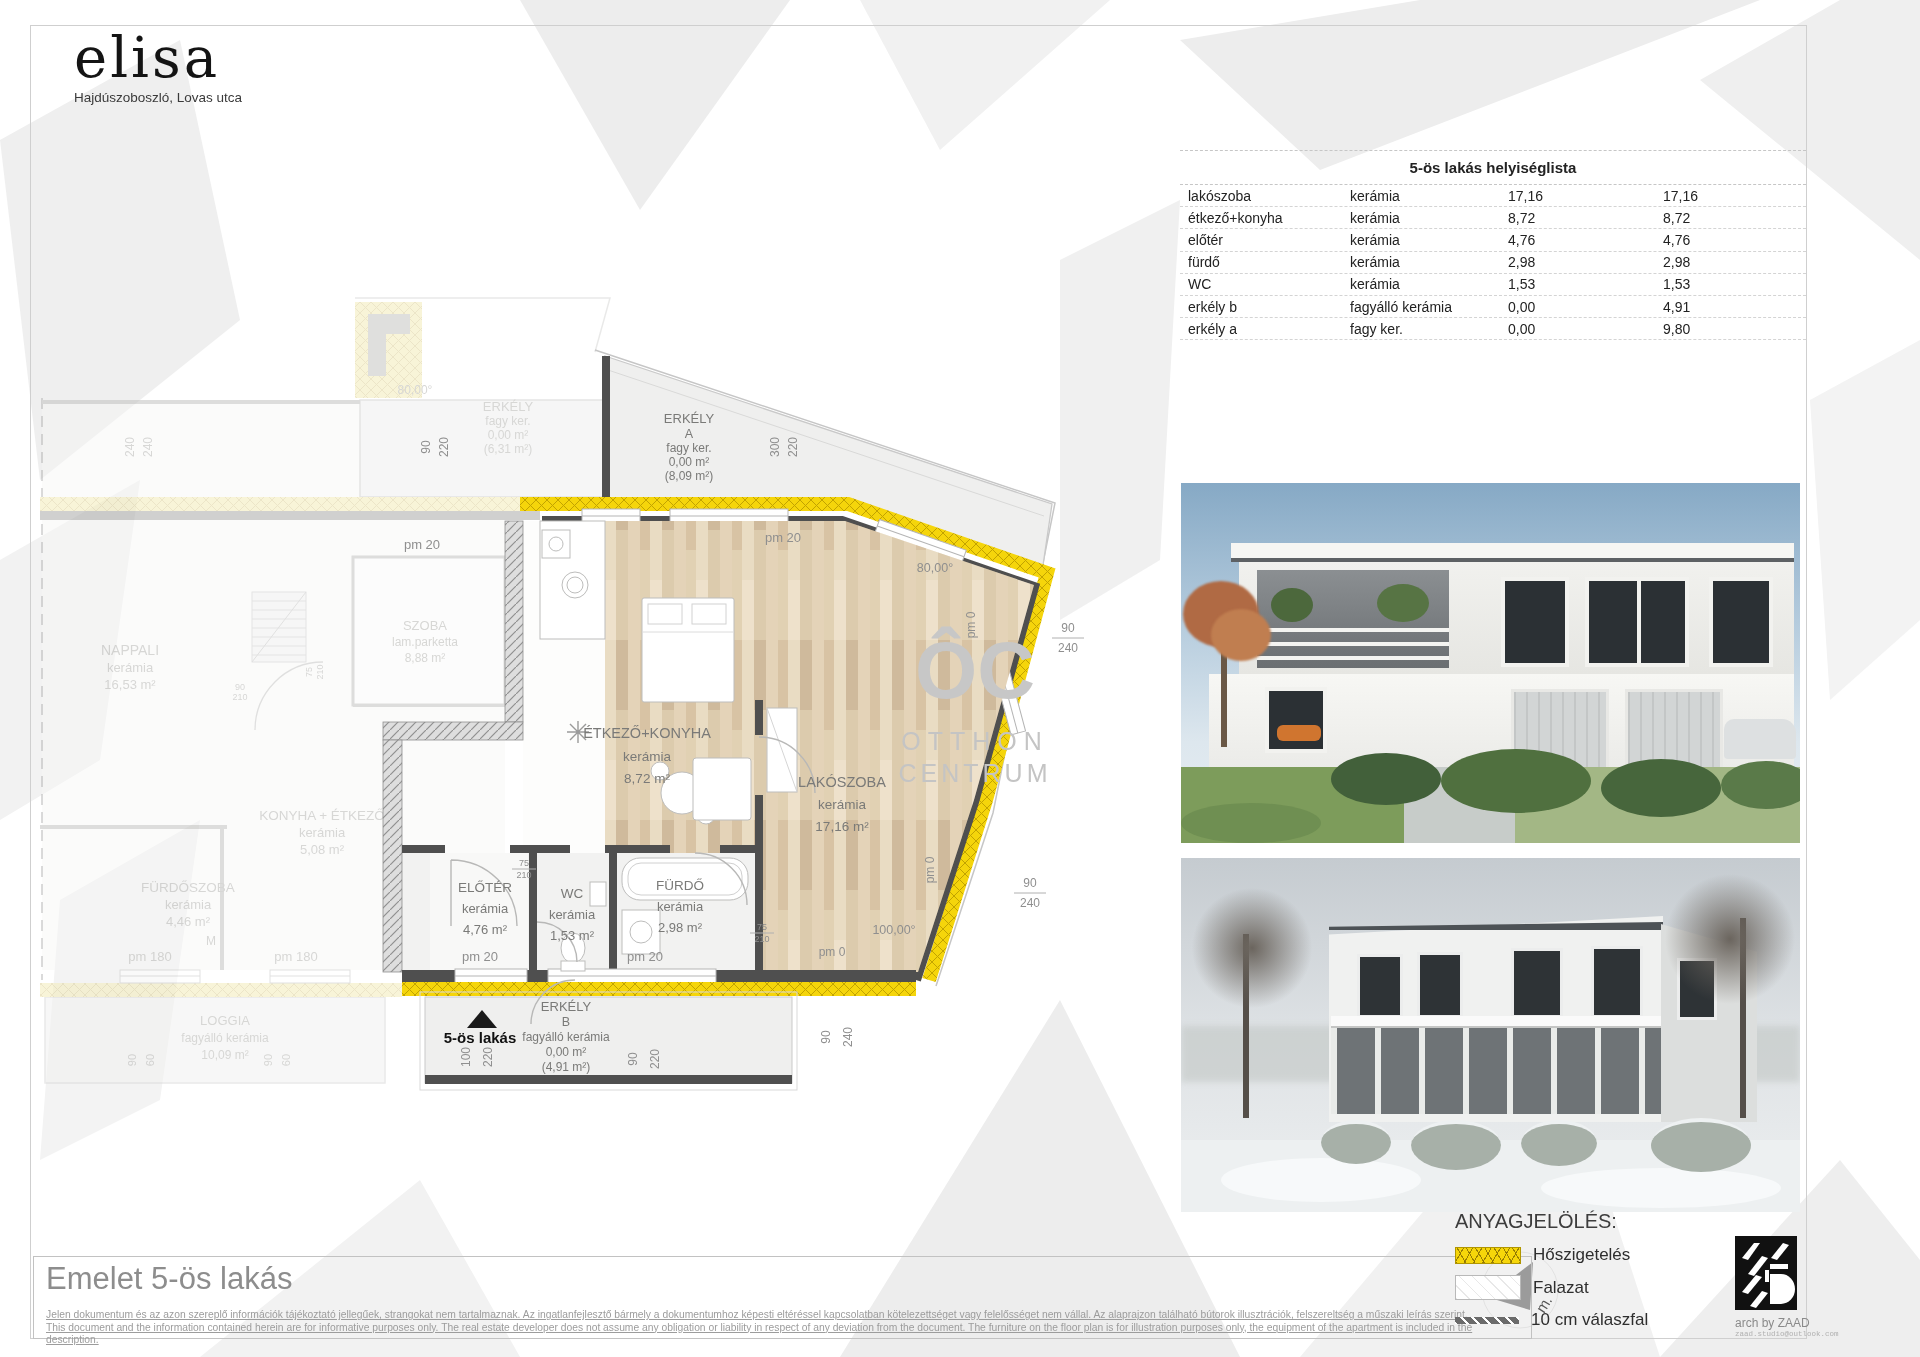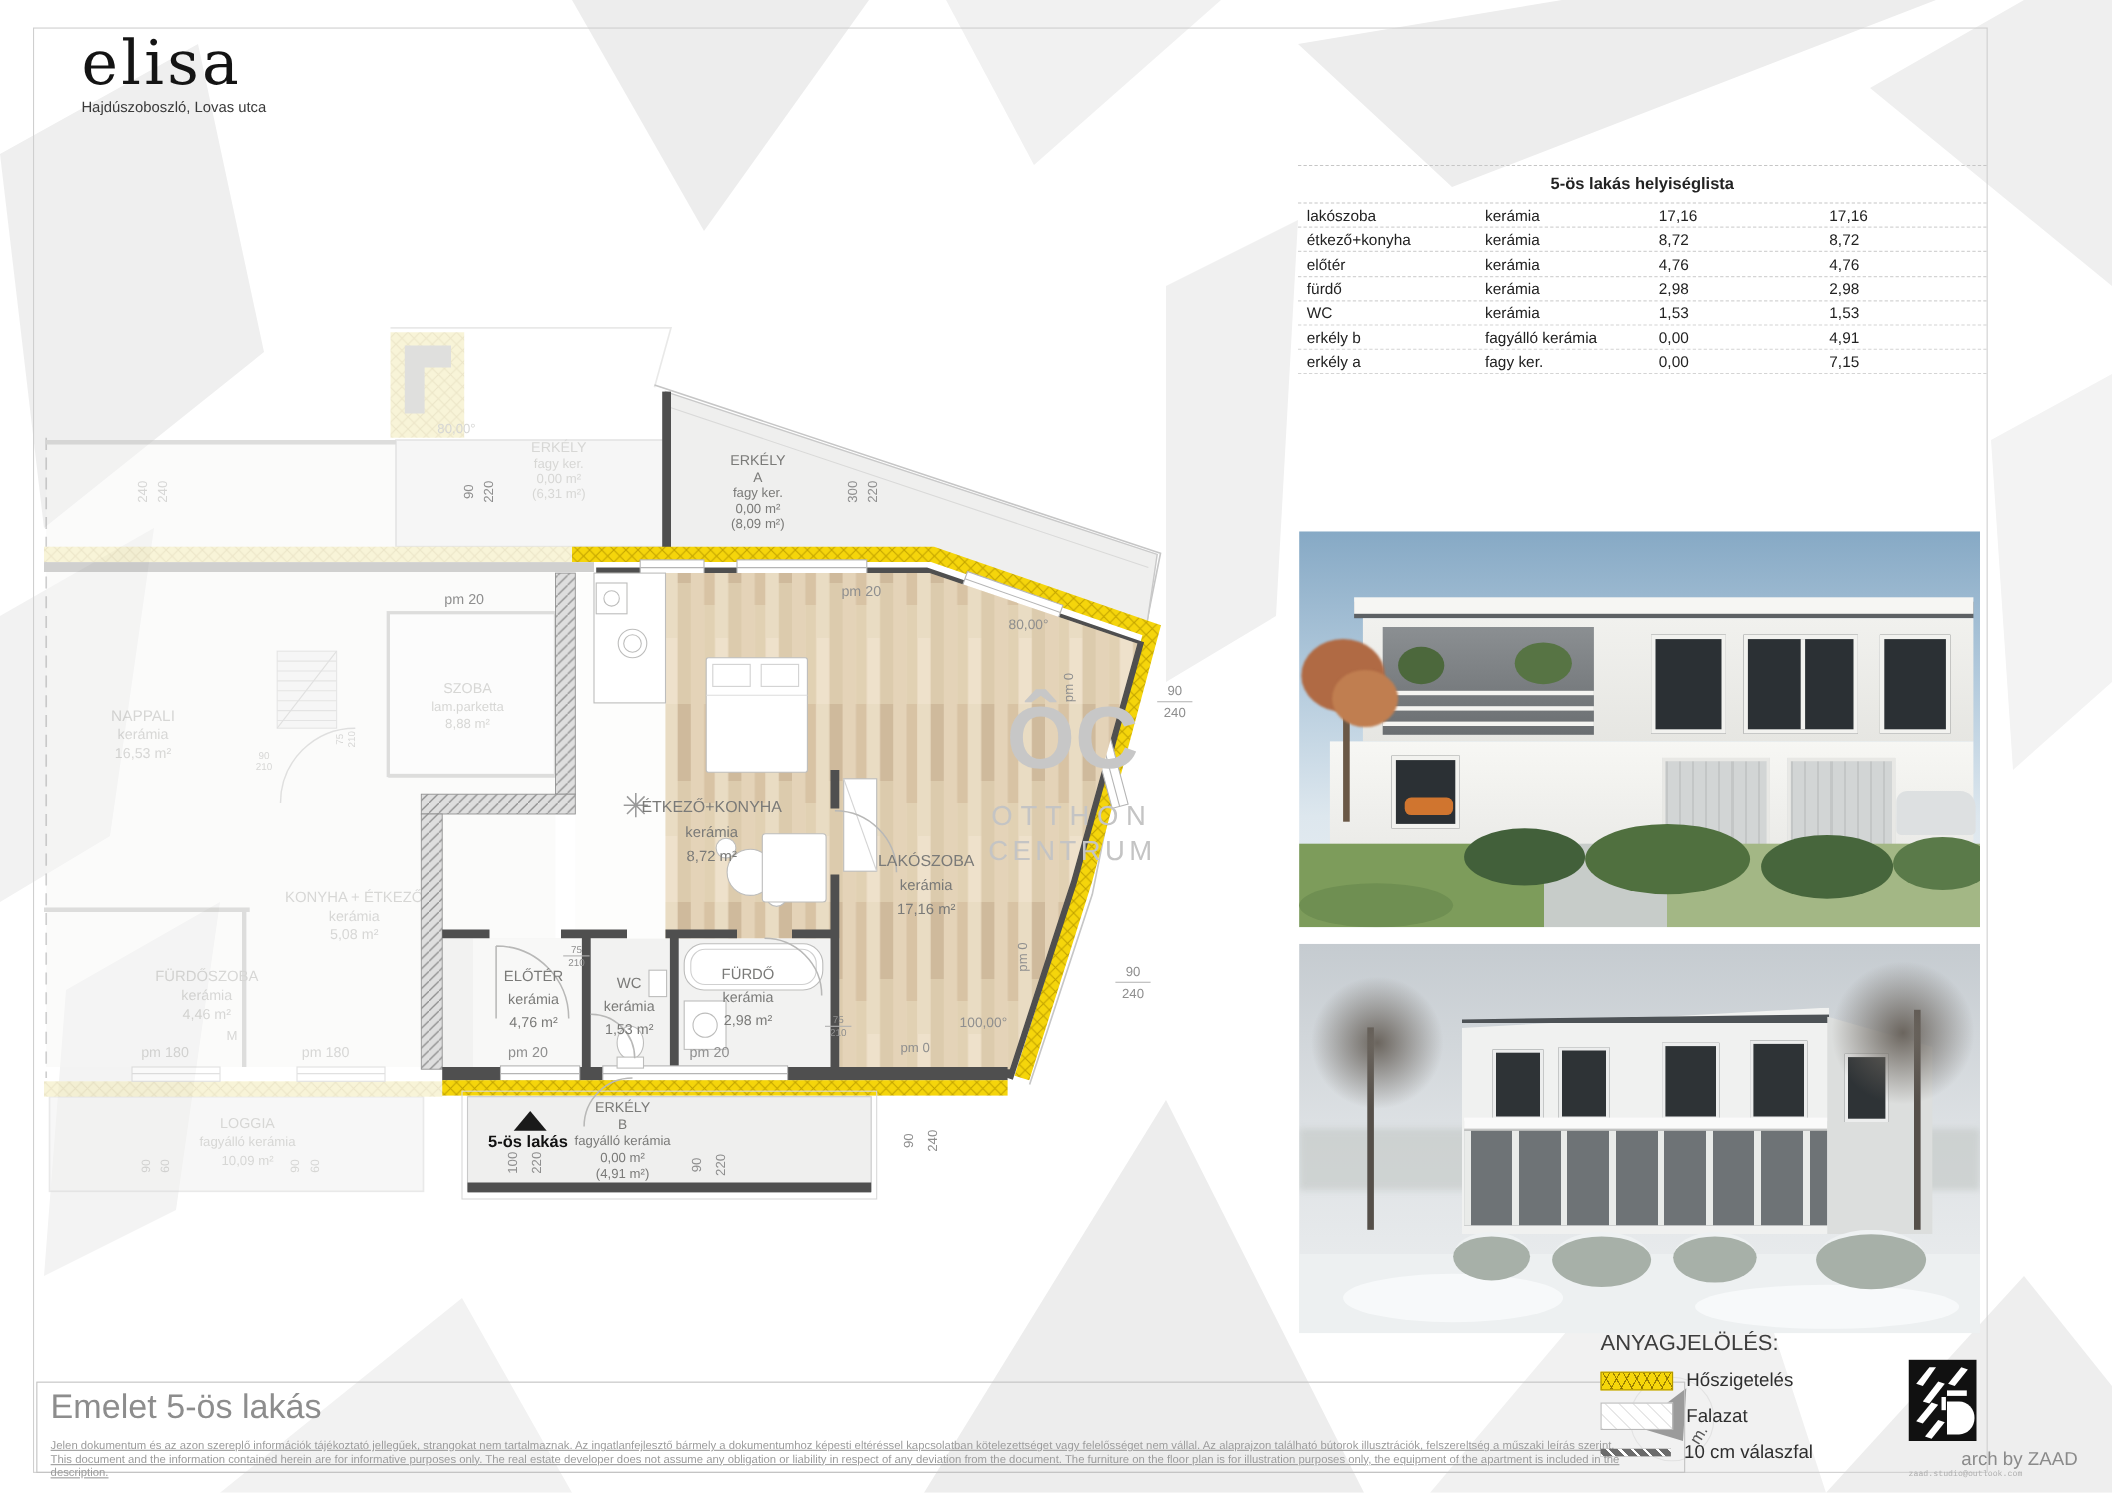--- a/index.html
+++ b/index.html
@@ -74,21 +74,21 @@
   .sw-yellow{height:15px;background:#f6d60a;border:1px solid #b19600;
     background-image:repeating-linear-gradient(60deg,rgba(130,105,0,.8) 0 1px,transparent 1px 8px),
                      repeating-linear-gradient(-60deg,rgba(130,105,0,.8) 0 1px,transparent 1px 8px);}
   .sw-white{height:23px;background:#fff;border:1px solid #b9b9b9;
     background-image:repeating-linear-gradient(45deg,rgba(0,0,0,.09) 0 1px,transparent 1px 9px);}
   .sw-dark{height:7px;background:#6b6b6b;
     background-image:repeating-linear-gradient(45deg,#fff 0 2px,transparent 2px 8px);}
   #north{position:absolute;left:1470px;top:1248px;z-index:2;}
   
   #credit{position:absolute;left:1735px;top:1236px;width:66px;z-index:3;}
-  .z-name{font-size:17px;color:#8a8a8a;margin-top:2px;white-space:nowrap;margin-left:48px;}
+  .z-name{font-size:12px;color:#8a8a8a;margin-top:2px;white-space:nowrap;}
   .z-mail{font-size:7.5px;color:#b0b0b0;white-space:nowrap;font-family:Liberation Mono, monospace;}
   
   #plan{position:absolute;left:30px;top:280px;z-index:2;}
   text{font-family:"Liberation Sans",sans-serif;}
   .nb{fill:#b7b7b4;}
   .mn{fill:#7a7a78;}
   .dm{fill:#8f8f8f;}
 </style>
 </head>
 <body>
@@ -151,21 +151,21 @@
   <div class="t-row">
     <div>erkély b</div>
       <div>fagyálló kerámia</div>
       <div>0,00</div>
       <div>4,91</div>
   </div>
   <div class="t-row">
     <div>erkély a</div>
       <div>fagy ker.</div>
       <div>0,00</div>
-      <div>7,15</div>
+      <div>9,80</div>
   </div>
 </div>
 
 <svg id="plan" width="1060" height="830" viewBox="0 0 1060 830">
   <defs>
     <pattern id="wood" width="46" height="180" patternUnits="userSpaceOnUse">
       <rect width="46" height="180" fill="#ead9bd"></rect>
       <rect x="0" width="12" height="180" fill="#ddc7a4"></rect>
       <rect x="12" width="10" height="90" fill="#cdb28b"></rect>
       <rect x="12" y="90" width="10" height="90" fill="#d9c49e"></rect>

